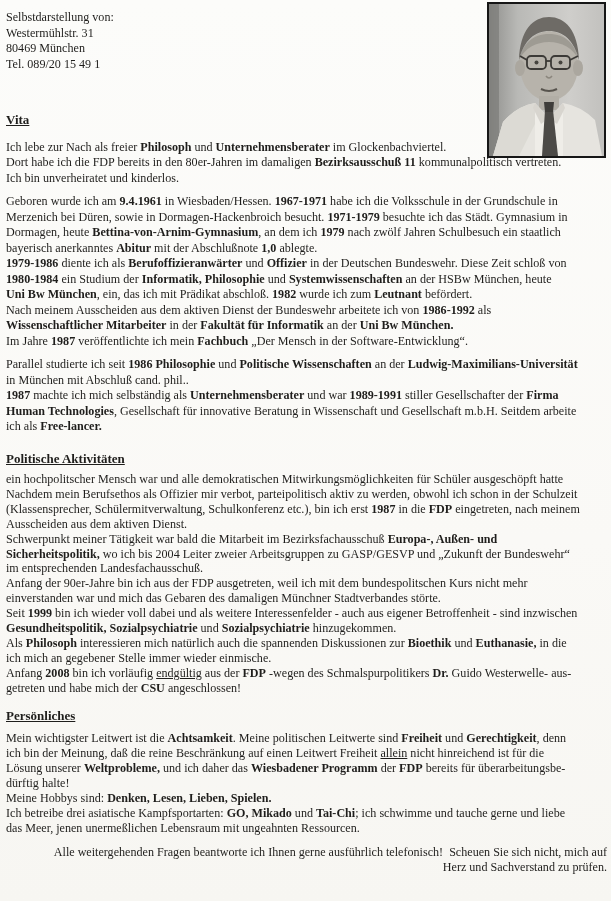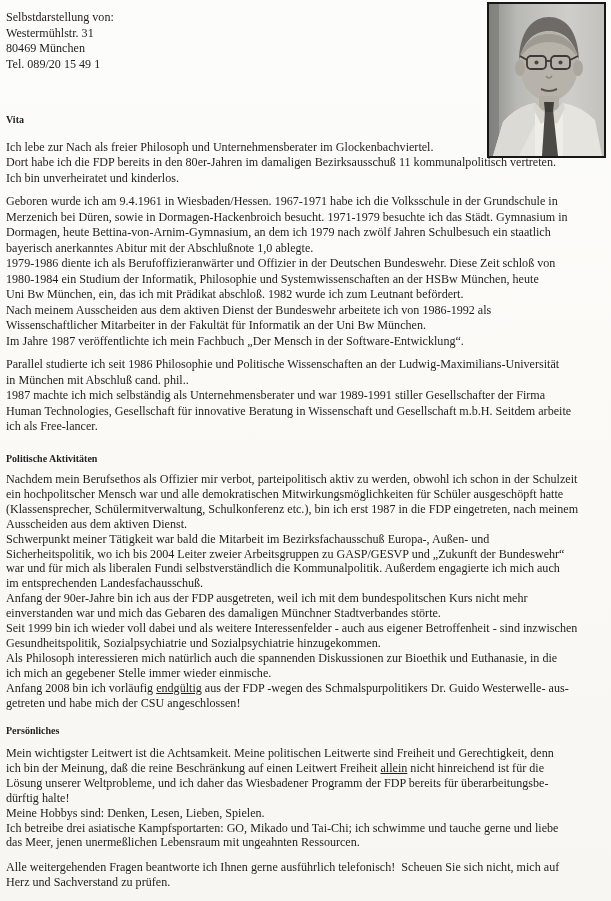--- a/index.html
+++ b/index.html
@@ -6,34 +6,34 @@
   body{width:611px;height:901px;overflow:hidden;background:#ffffff;}
   .page{
     position:relative;width:611px;height:901px;box-sizing:border-box;
     padding:10px 4px 0 6px;
     background:linear-gradient(180deg,#fcfcfa 0%,#faf9f6 60%,#f7f6f2 100%);
     font-family:"Liberation Serif","DejaVu Serif",serif;
     font-size:12.1px;line-height:15.5px;color:#1f1e1c;
   }
   .header .line{line-height:15.5px;}
   .line{white-space:pre;}
-  .b{font-weight:normal;text-align:right;}
+  .b{font-weight:bold;text-align:right;}
   .u{text-decoration:underline;}
   h2{
-    font-size:10px;line-height:15.5px;font-weight:bold;
-    margin:0;
+    font-size:13px;line-height:15.5px;font-weight:bold;
+    text-decoration:underline;margin:0;
   }
   section{margin:0;}
   section[data-idx="0"] h2{margin:40px 0 12px 0;}
   section[data-idx="1"] h2{margin:16px 0 6px 0;}
   section[data-idx="2"] h2{margin:12px 0 8px 0;}
   .para{margin:0 0 8px 0;}
   section[data-idx="1"] .para .line,
   section[data-idx="2"] .para .line{line-height:14.9px;}
-  .closing{margin-top:10px;}
+  .closing{margin-top:10px;text-align:right;}
   .closing .line{line-height:15px;}
   .photo{
     position:absolute;top:2px;left:487px;width:119px;height:156px;
     border:2px solid #161616;box-sizing:border-box;overflow:hidden;
     background:#c8c8c6;
   }
   .photo svg{display:block;}
 </style>
 </head>
 <body>
@@ -110,27 +110,26 @@
           <div class="line"><span>Parallel studierte ich seit </span><span class="b">1986 Philosophie</span><span> und </span><span class="b">Politische Wissenschaften</span><span> an der </span><span class="b">Ludwig-Maximilians-Universität</span></div>
           <div class="line"><span>in München mit Abschluß cand. phil..</span></div>
           <div class="line"><span class="b">1987</span><span> machte ich mich selbständig als </span><span class="b">Unternehmensberater</span><span> und war </span><span class="b">1989-1991</span><span> stiller Gesellschafter der </span><span class="b">Firma</span></div>
           <div class="line"><span class="b">Human Technologies</span><span>, Gesellschaft für innovative Beratung in Wissenschaft und Gesellschaft m.b.H. Seitdem arbeite</span></div>
           <div class="line"><span>ich als </span><span class="b">Free-lancer.</span></div>
         </div>
       </section>
       <section data-idx="1">
         <h2>Politische Aktivitäten</h2>
         <div class="para">
+          <div class="line"><span>ein hochpolitscher Mensch war und alle demokratischen Mitwirkungsmöglichkeiten für Schüler ausgeschöpft hatte</span></div>
           <div class="line"><span>Nachdem mein Berufsethos als Offizier mir verbot, parteipolitisch aktiv zu werden, obwohl ich schon in der Schulzeit</span></div>
-          <div class="line"><span>ein hochpolitscher Mensch war und alle demokratischen Mitwirkungsmöglichkeiten für Schüler ausgeschöpft hatte</span></div>
           <div class="line"><span>(Klassensprecher, Schülermitverwaltung, Schulkonferenz etc.), bin ich erst </span><span class="b">1987</span><span> in die </span><span class="b">FDP</span><span> eingetreten, nach meinem</span></div>
           <div class="line"><span>Ausscheiden aus dem aktiven Dienst.</span></div>
           <div class="line"><span>Schwerpunkt meiner Tätigkeit war bald die Mitarbeit im Bezirksfachausschuß </span><span class="b">Europa-, Außen-</span><span class="b"> und</span></div>
           <div class="line"><span class="b">Sicherheitspolitik,</span><span> wo ich bis 2004 Leiter zweier Arbeitsgruppen zu GASP/GESVP und „Zukunft der Bundeswehr“</span></div>
-          <div class="line"><span>war und für mich als </span><span class="b">liberalen Fundi</span><span> selbstverständlich die </span><span class="b">Kommunalpolitik</span><span>. Außerdem engagierte ich mich auch</span></div>
           <div class="line"><span>im entsprechenden Landesfachausschuß.</span></div>
           <div class="line"><span>Anfang der 90er-Jahre bin ich aus der FDP ausgetreten, weil ich mit dem bundespolitschen Kurs nicht mehr</span></div>
           <div class="line"><span>einverstanden war und mich das Gebaren des damaligen Münchner Stadtverbandes störte.</span></div>
           <div class="line"><span>Seit </span><span class="b">1999</span><span> bin ich wieder voll dabei und als weitere Interessenfelder - auch aus eigener Betroffenheit - sind inzwischen</span></div>
           <div class="line"><span class="b">Gesundheitspolitik, Sozialpsychiatrie</span><span> und </span><span class="b">Sozialpsychiatrie</span><span> hinzugekommen.</span></div>
           <div class="line"><span>Als </span><span class="b">Philosoph</span><span> interessieren mich natürlich auch die spannenden Diskussionen zur </span><span class="b">Bioethik</span><span> und </span><span class="b">Euthanasie,</span><span> in die</span></div>
           <div class="line"><span>ich mich an gegebener Stelle immer wieder einmische.</span></div>
           <div class="line"><span>Anfang </span><span class="b">2008</span><span> bin ich vorläufig </span><span class="u">endgültig</span><span> aus der </span><span class="b">FDP</span><span> -wegen des Schmalspurpolitikers </span><span class="b">Dr.</span><span> Guido Westerwelle- aus-</span></div>
           <div class="line"><span>getreten und habe mich der </span><span class="b">CSU</span><span> angeschlossen!</span></div>
         </div>

